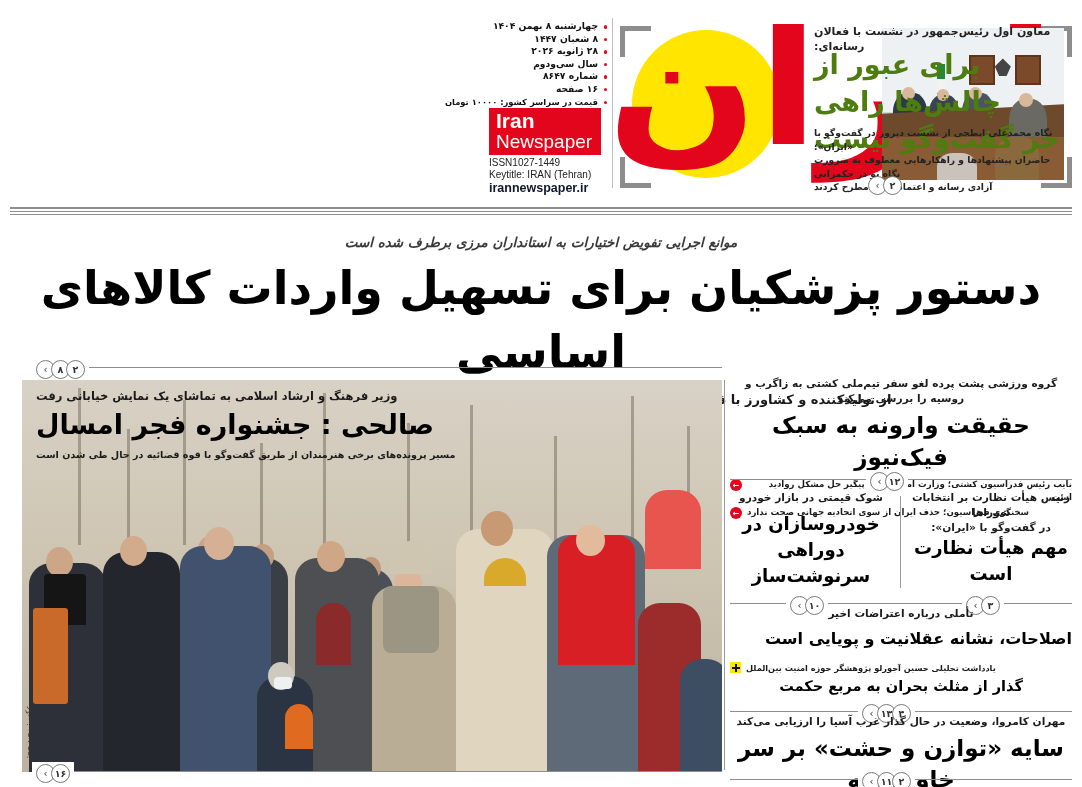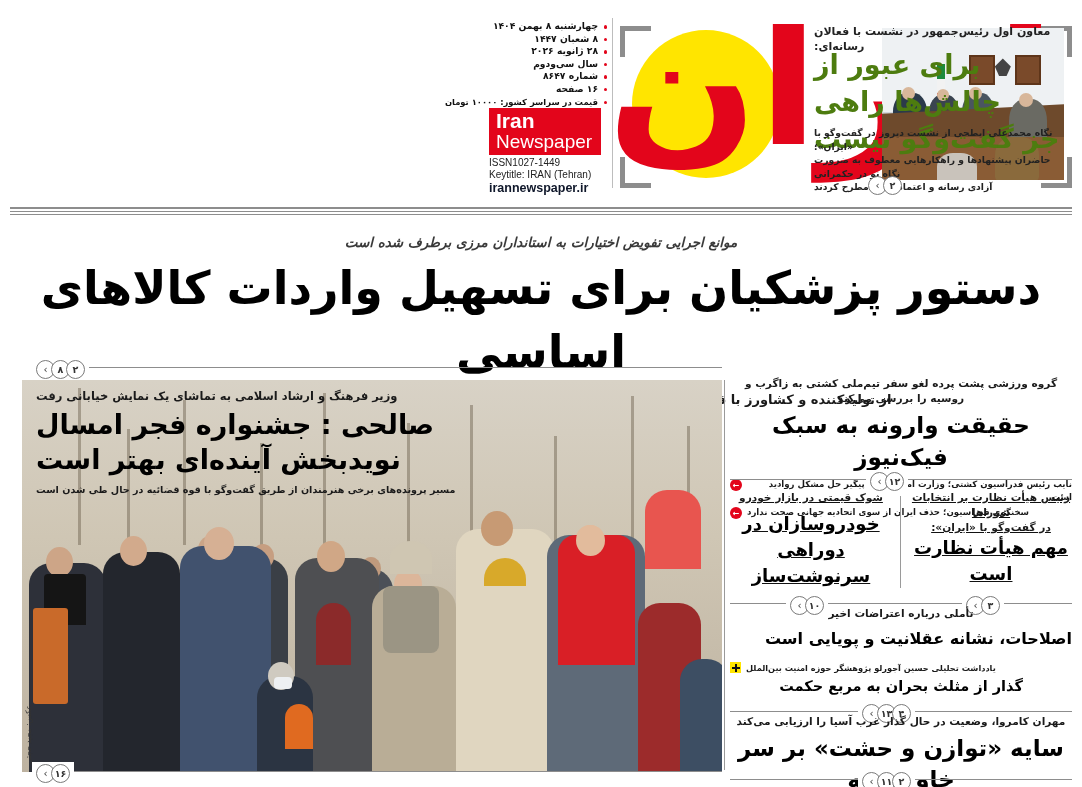--- a/index.html
+++ b/index.html
@@ -198,21 +198,21 @@
   .bline{
     display:flex;align-items:flex-start;gap:5px;justify-content:flex-end;
     font-size:8.6px;line-height:13px;font-weight:700;color:#1a1a1a;margin-top:2px;
   }
   .redarrow{
     flex:0 0 auto;width:12px;height:12px;border-radius:50%;background:#e3051b;
     color:#fff;font-size:8px;display:flex;align-items:center;justify-content:center;
     margin-top:1px;
   }
   .twocol{display:flex;direction:rtl;}
-  .twocol > div{width:50%;box-sizing:border-box;text-decoration:underline;}
+  .twocol > div{width:50%;box-sizing:border-box;}
   .twocol .c-r{padding-left:9px;}
   .twocol .c-l{padding-right:9px;}
   .splitrule{position:absolute;top:6px;left:170px;width:1px;height:92px;background:#9a9a9a;}
   .yline{
     display:flex;align-items:flex-start;gap:5px;justify-content:flex-end;
     font-size:8.2px;line-height:12px;font-weight:700;color:#1a1a1a;
   }
   .yline .plus{width:11px;height:11px;margin-top:0;}
   .sub-head{font-size:14.5px;line-height:20px;font-weight:700;text-align:center;color:#000;margin-top:2px;}
 </style>
@@ -388,21 +388,20 @@
         <div class="per" style="left:89%;bottom:72%;width:8%;height:28%;background:#e8554f;"></div>
       </div>
 
       <div class="credit">عکس: مجید حجتی</div>
     </div>
 
     <div class="ovl-cap">
       <div class="ovl-kicker">وزیر فرهنگ و ارشاد اسلامی به تماشای یک نمایش خیابانی رفت</div>
       <div class="ovl-head">
         <div>صالحی : جشنواره فجر امسال</div>
-        <div>نویدبخش آینده‌ای بهتر است</div>
       </div>
       <div class="ovl-sub">مسیر پرونده‌های برخی هنرمندان از طریق گفت‌وگو با قوه قضائیه در حال طی شدن است</div>
     </div>
 
     <div class="rule-pm lp-bottom-rule">
       <div class="line"></div>
       <div class="chips" style="left:0;">
         <span class="pm">
           <span class="arrow">‹</span>
           <span class="circ">۱۶</span>

